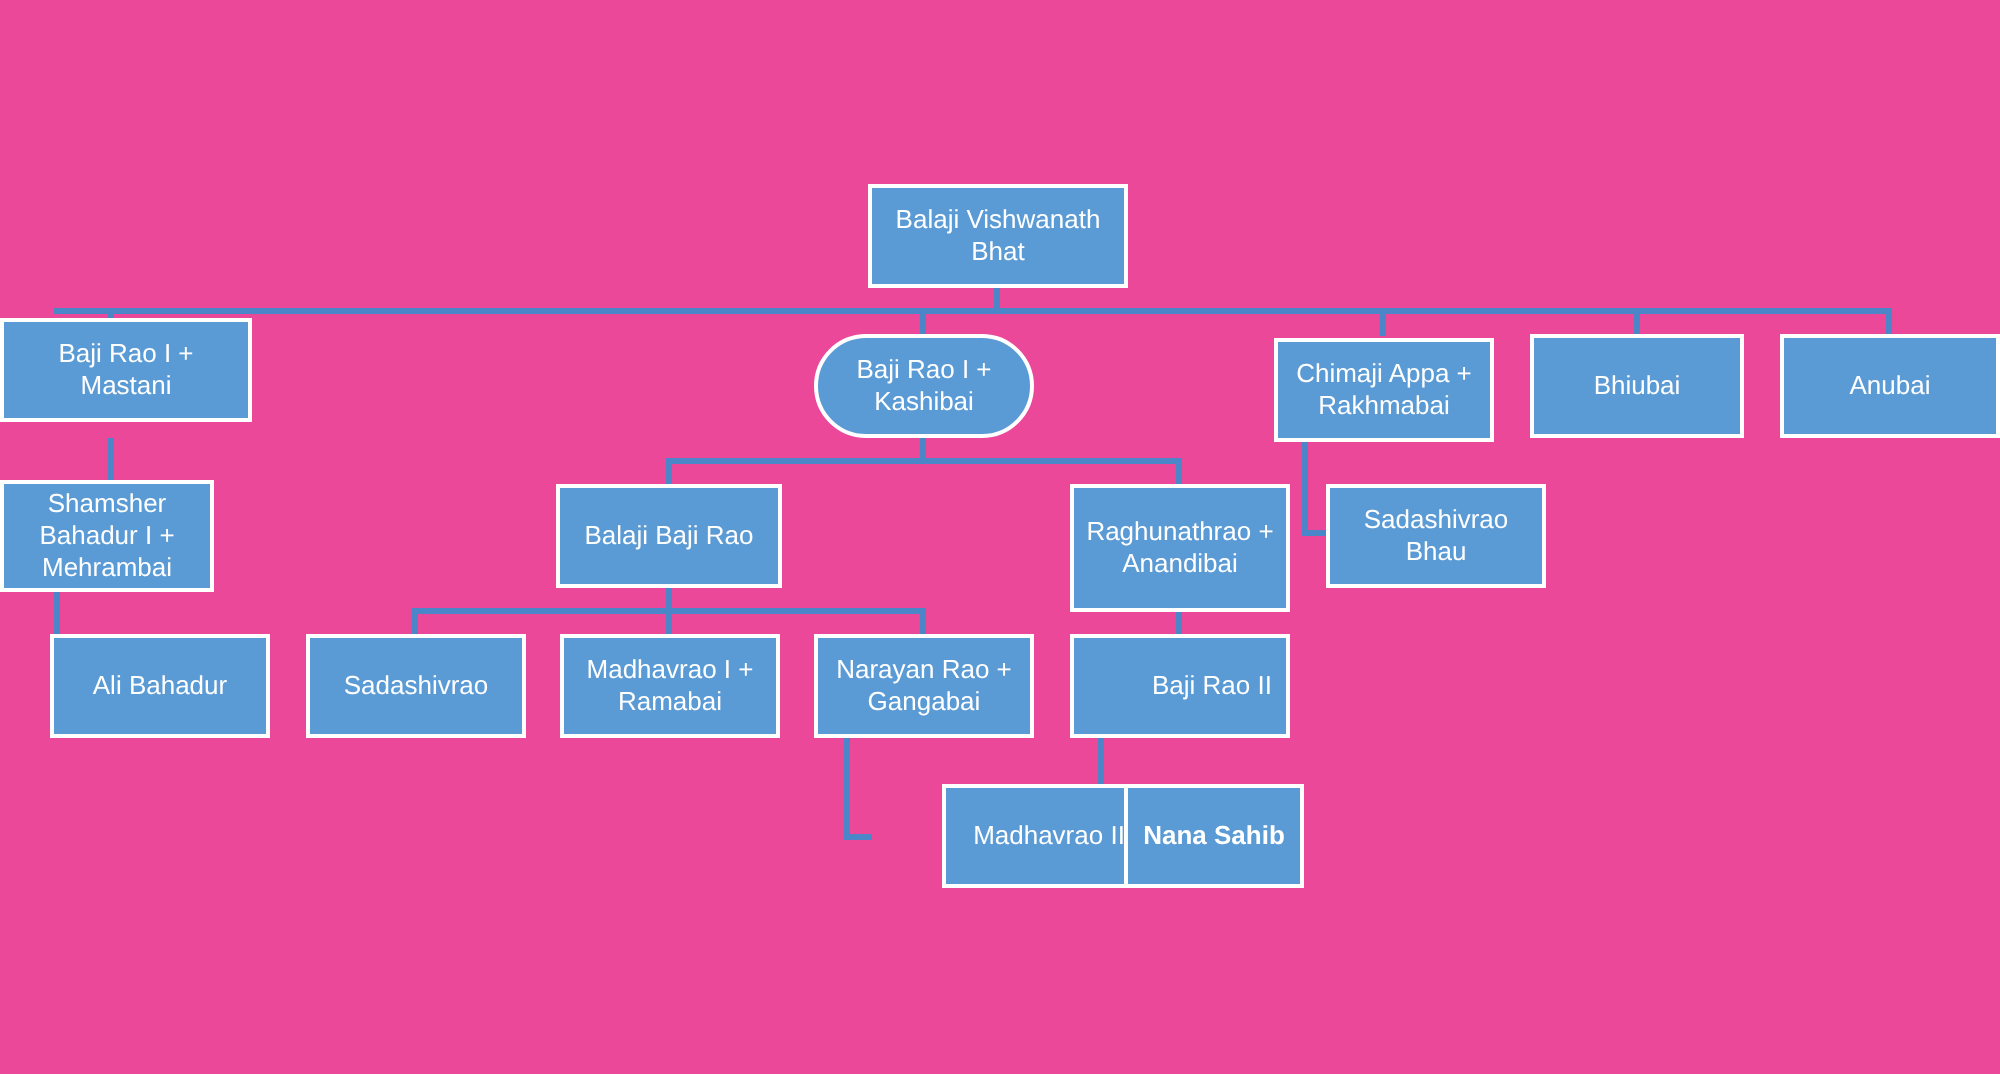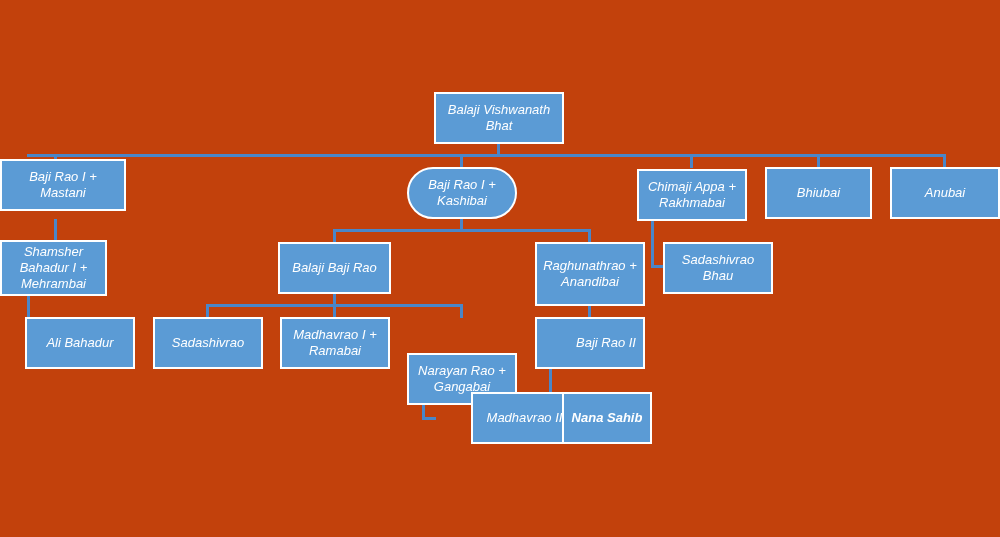--- a/index.html
+++ b/index.html
@@ -5,24 +5,23 @@
 <style>
   html, body {
     margin: 0;
     padding: 0;
     background: #000000;
   }
   #canvas {
     position: relative;
     width: 1000px;
     height: 537px;
-    background: #c2410c;
+    background: #ec4899;
     overflow: hidden;
     font-family: "Liberation Sans", "DejaVu Sans", sans-serif;
-    font-style: italic;
   }
   .node {
     position: absolute;
     box-sizing: border-box;
     background: #5B9BD5;
     border: 2px solid #FFFFFF;
     color: #FFFFFF;
     display: flex;
     align-items: center;
     justify-content: center;
@@ -76,17 +75,17 @@
     <div class="node" style="left: 637px; top: 169px; width: 110px; height: 52px; background: rgb(91, 155, 213); border-color: rgb(255, 255, 255); color: rgb(255, 255, 255);">Chimaji Appa + Rakhmabai</div>
     <div class="node" style="left: 765px; top: 167px; width: 107px; height: 52px; background: rgb(91, 155, 213); border-color: rgb(255, 255, 255); color: rgb(255, 255, 255);">Bhiubai</div>
     <div class="node" style="left: 890px; top: 167px; width: 110px; height: 52px; background: rgb(91, 155, 213); border-color: rgb(255, 255, 255); color: rgb(255, 255, 255);">Anubai</div>
     <div class="node" style="left: 0px; top: 240px; width: 107px; height: 56px; background: rgb(91, 155, 213); border-color: rgb(255, 255, 255); color: rgb(255, 255, 255);">Shamsher Bahadur I + Mehrambai</div>
     <div class="node" style="left: 278px; top: 242px; width: 113px; height: 52px; background: rgb(91, 155, 213); border-color: rgb(255, 255, 255); color: rgb(255, 255, 255);">Balaji Baji Rao</div>
     <div class="node" style="left: 535px; top: 242px; width: 110px; height: 64px; background: rgb(91, 155, 213); border-color: rgb(255, 255, 255); color: rgb(255, 255, 255);">Raghunathrao + Anandibai</div>
     <div class="node" style="left: 663px; top: 242px; width: 110px; height: 52px; background: rgb(91, 155, 213); border-color: rgb(255, 255, 255); color: rgb(255, 255, 255);">Sadashivrao Bhau</div>
     <div class="node" style="left: 25px; top: 317px; width: 110px; height: 52px; background: rgb(91, 155, 213); border-color: rgb(255, 255, 255); color: rgb(255, 255, 255);">Ali Bahadur</div>
     <div class="node" style="left: 153px; top: 317px; width: 110px; height: 52px; background: rgb(91, 155, 213); border-color: rgb(255, 255, 255); color: rgb(255, 255, 255);">Sadashivrao</div>
     <div class="node" style="left: 280px; top: 317px; width: 110px; height: 52px; background: rgb(91, 155, 213); border-color: rgb(255, 255, 255); color: rgb(255, 255, 255);">Madhavrao I + Ramabai</div>
-    <div class="node" style="left: 407px; top: 317px; width: 110px; height: 52px; background: rgb(91, 155, 213); border-color: rgb(255, 255, 255); color: rgb(255, 255, 255); margin-top: 36px;">Narayan Rao + Gangabai</div>
+    <div class="node" style="left: 407px; top: 317px; width: 110px; height: 52px; background: rgb(91, 155, 213); border-color: rgb(255, 255, 255); color: rgb(255, 255, 255);">Narayan Rao + Gangabai</div>
     <div class="node" style="left: 535px; top: 317px; width: 110px; height: 52px; background: rgb(91, 155, 213); border-color: rgb(255, 255, 255); color: rgb(255, 255, 255); padding-left: 36px;">Baji Rao II</div>
     <div class="node" style="left: 435px; top: 392px; width: 107px; height: 52px; background: rgb(91, 155, 213); border-color: rgb(255, 255, 255); color: rgb(255, 255, 255); margin-left: 36px;">Madhavrao II</div>
     <div class="node bold" style="left: 562px; top: 392px; width: 90px; height: 52px; background: rgb(91, 155, 213); border-color: rgb(255, 255, 255); color: rgb(255, 255, 255);">Nana Sahib</div>
   </div>
 
 </body></html>

